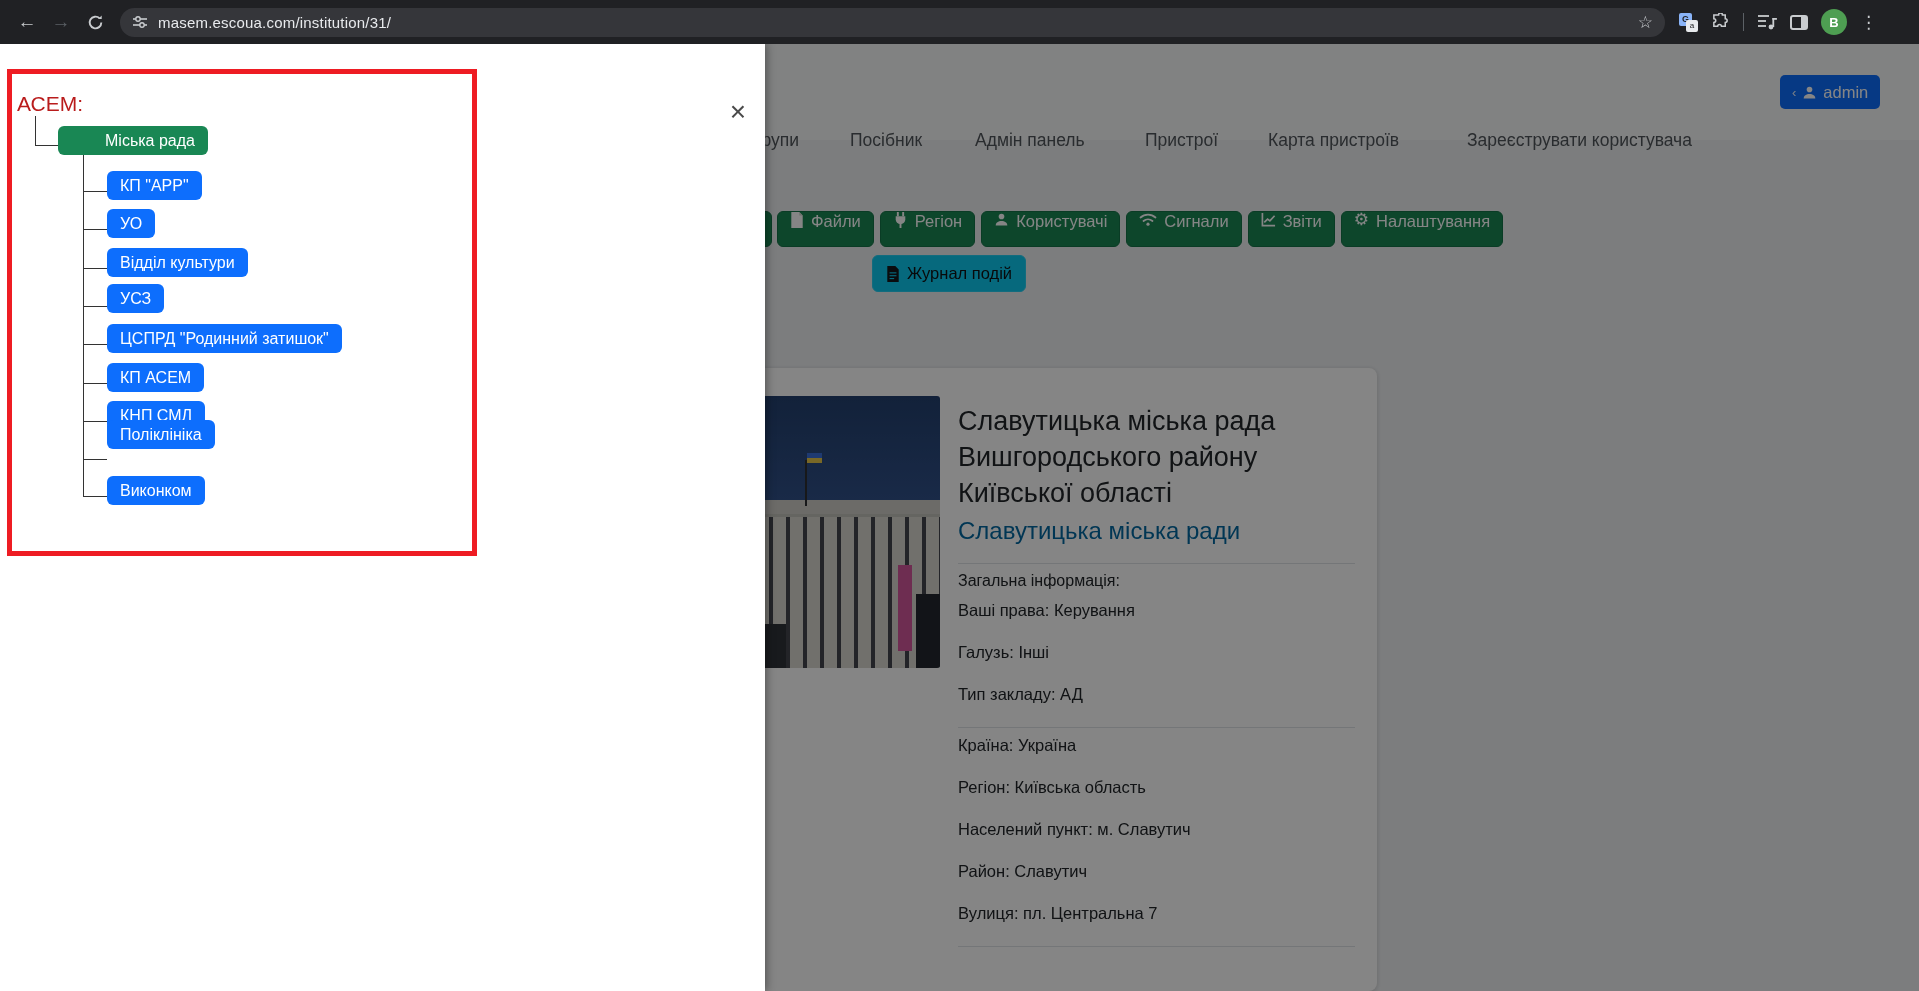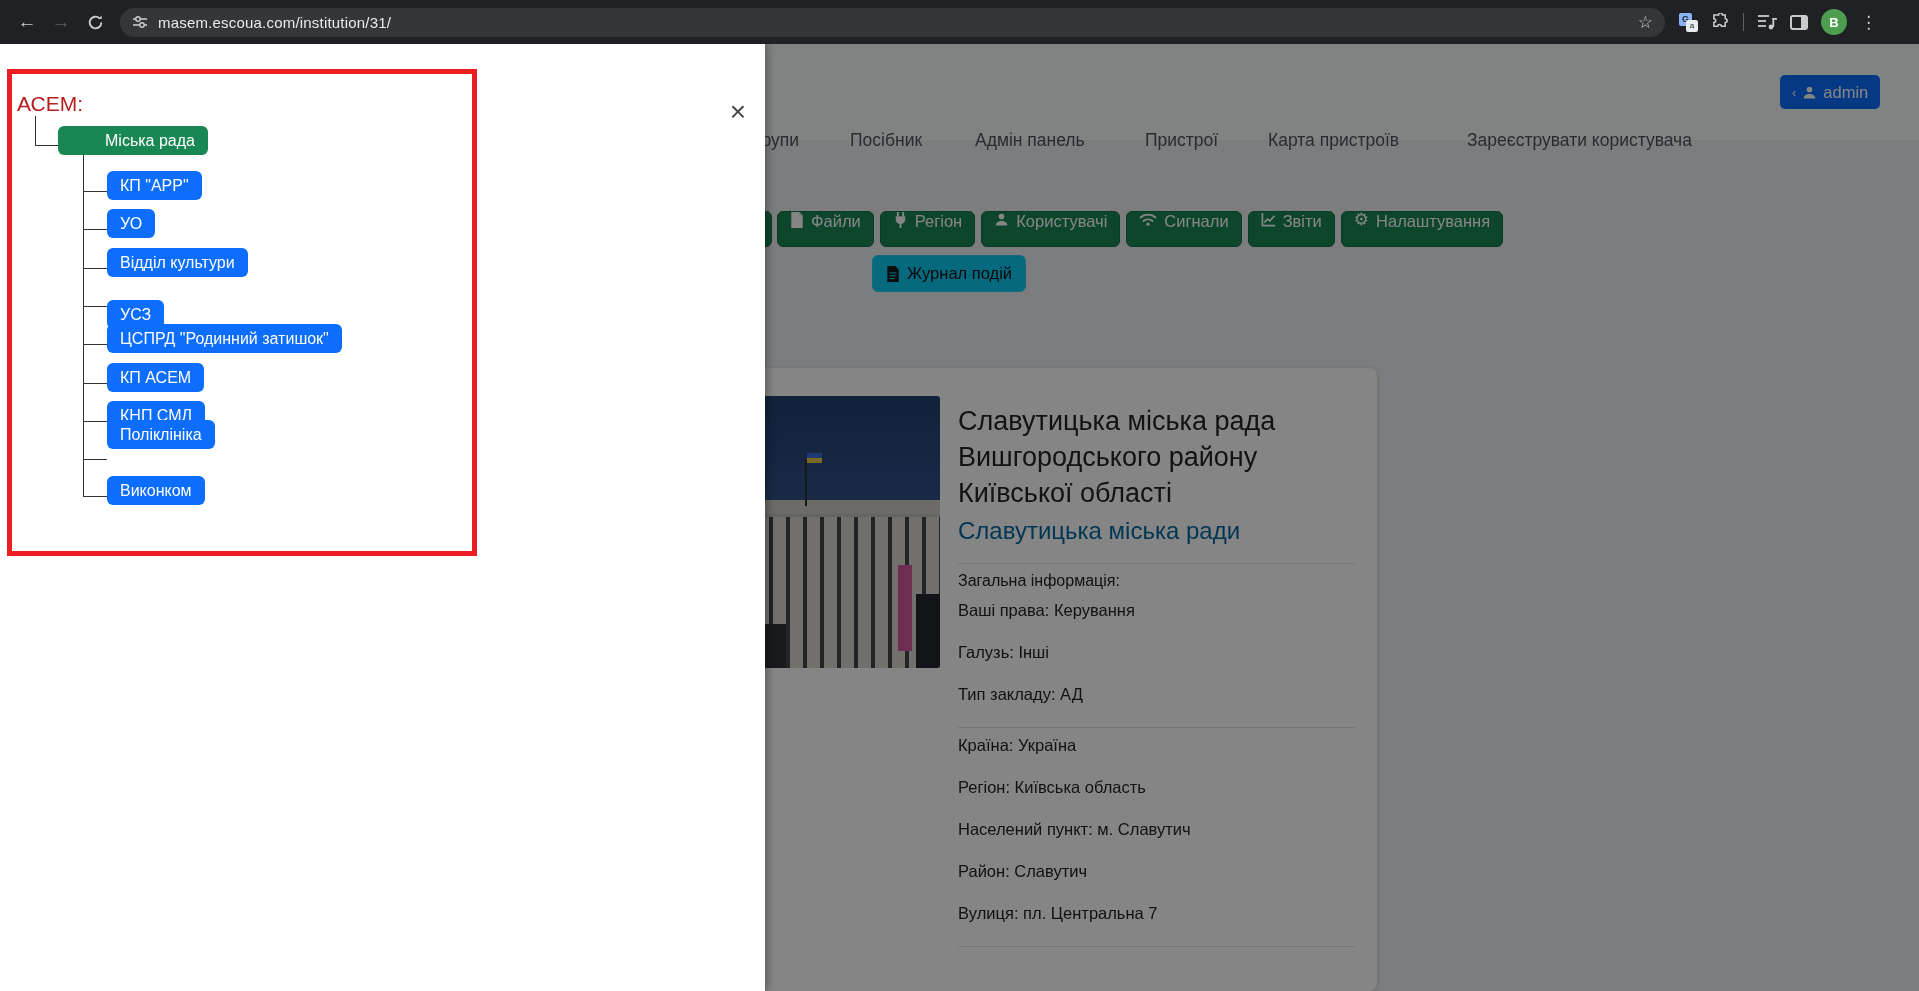--- a/index.html
+++ b/index.html
@@ -276,21 +276,21 @@
     <div class="conn stub" style="left:83px; top:377px; width:24px;"></div>
     <div class="conn stub" style="left:83px; top:415px; width:24px;"></div>
     <div class="conn stub" style="left:83px; top:452px; width:24px;"></div>
 
     <div class="tnode" style="left:58px; top:82px;">
       <button class="tbtn root">Міська рада</button>
     </div>
     <div class="tnode" style="left:107px; top:127px;"><button class="tbtn child">КП "АРР"</button></div>
     <div class="tnode" style="left:107px; top:165px;"><button class="tbtn child">УО</button></div>
     <div class="tnode" style="left:107px; top:204px;"><button class="tbtn child">Відділ культури</button></div>
-    <div class="tnode" style="left:107px; top:256px;text-decoration:underline;"><button class="tbtn child">УСЗ</button></div>
+    <div class="tnode" style="left:107px; top:240px;text-decoration:underline;"><button class="tbtn child">УСЗ</button></div>
     <div class="tnode" style="left:107px; top:280px;"><button class="tbtn child">ЦСПРД "Родинний затишок"</button></div>
     <div class="tnode" style="left:107px; top:319px;"><button class="tbtn child">КП АСЕМ</button></div>
     <div class="tnode" style="left:107px; top:357px;"><button class="tbtn child">КНП СМЛ</button></div>
     <div class="tnode" style="left:107px; top:376px;"><button class="tbtn child">Поліклініка</button></div>
     <div class="tnode" style="left:107px; top:432px;"><button class="tbtn child">Виконком</button></div>
   </div>
 
 </div>
 
 </body></html>

